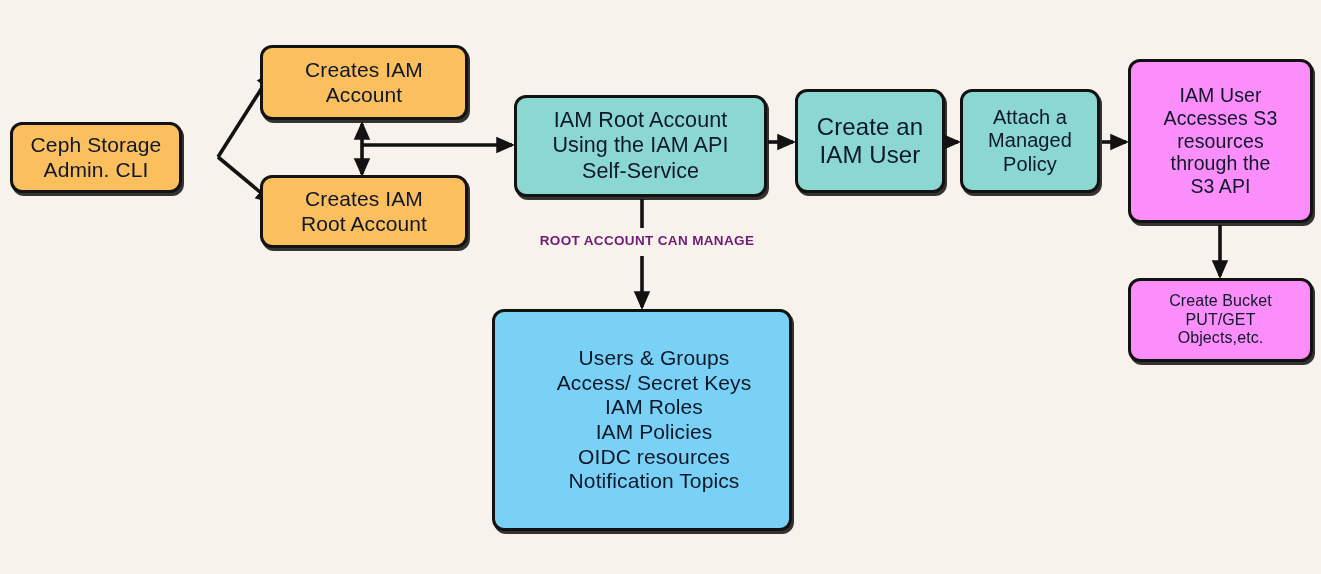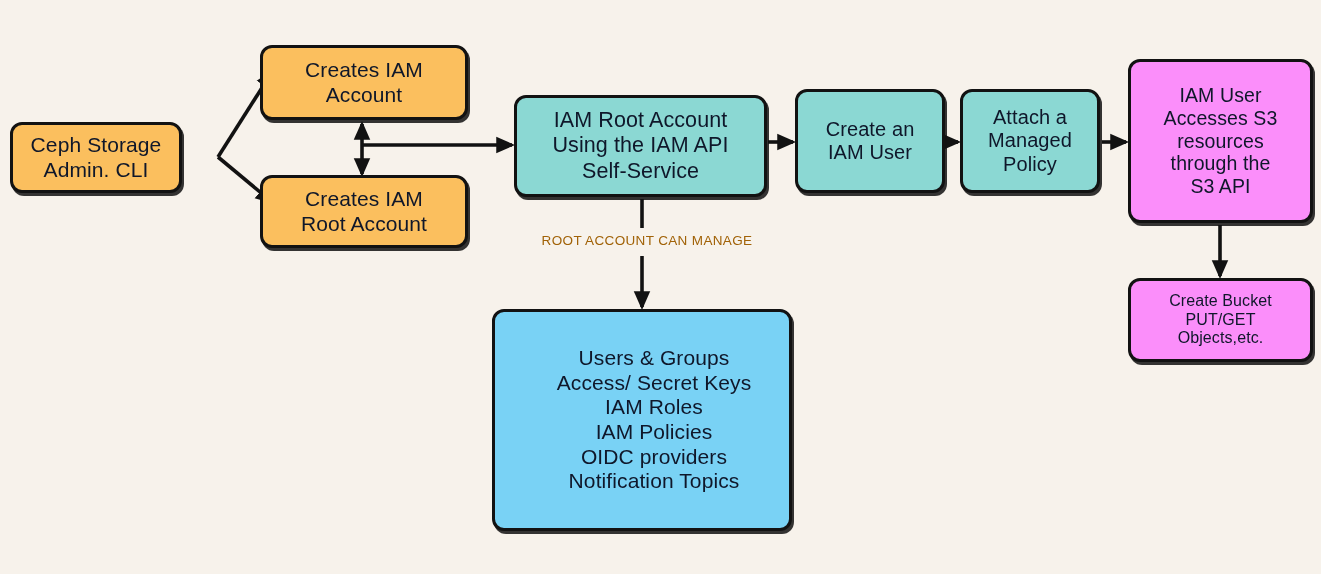--- a/index.html
+++ b/index.html
@@ -44,44 +44,44 @@
   .orange { background: #fbbf5e; }
   .teal   { background: #8bd8d3; text-align: center; }
   .pink   { background: #fb8efa; }
   .blue   { background: #79d2f5; }
 
   
   #node-cli              { left: 10px;   top: 122px; width: 172px; height: 71px;  font-size: 21px; }
   #node-creates-account  { left: 260px;  top: 45px;  width: 208px; height: 75px;  font-size: 21px; }
   #node-creates-root     { left: 260px;  top: 175px; width: 208px; height: 73px;  font-size: 21px; }
   #node-root-selfservice { left: 514px;  top: 95px;  width: 253px; height: 102px; font-size: 21.5px; }
-  #node-create-user      { left: 795px;  top: 89px;  width: 150px; height: 104px; font-size: 20px; }
+  #node-create-user      { left: 795px;  top: 89px;  width: 150px; height: 104px; font-size: 24px; }
   #node-attach-policy    { left: 960px;  top: 89px;  width: 140px; height: 104px; font-size: 20px; }
   #node-iam-user-s3      { left: 1128px; top: 59px;  width: 185px; height: 164px; font-size: 19.5px; }
   #node-create-bucket    { left: 1128px; top: 278px; width: 185px; height: 84px; font-size: 16px; }
   #node-root-manages     { left: 492px;  top: 309px; width: 300px; height: 222px; font-size: 21px; padding-left: 24px; }
 
   #edge-layer {
     position: absolute;
     left: 0; top: 0;
     width: 1321px;
     height: 574px;
     z-index: 1;
   }
 
   #label-root-can-manage {
     position: absolute;
     left: 527px;
     top: 233px;
     width: 240px;
     text-align: center;
     font-size: 13.5px;
-    font-weight: normal;
+    font-weight: bold;
     letter-spacing: 0.35px;
-    color: #a16207;
+    color: #701a75;
     z-index: 4;
     font-family: "Liberation Sans", sans-serif;
   }
 </style>
 </head>
 <body>
 
 <div id="canvas" style="background: rgb(247, 242, 235);">
 
   <svg id="edge-layer" viewBox="0 0 1321 574" xmlns="http://www.w3.org/2000/svg">
@@ -173,20 +173,20 @@
       <span class="ln">Objects,etc.</span>
     </span>
   </div>
 
   <div class="node blue" id="node-root-manages" style="background: rgb(121, 210, 245);">
     <span class="lines">
       <span class="ln">Users &amp; Groups</span>
       <span class="ln">Access/ Secret Keys</span>
       <span class="ln">IAM Roles</span>
       <span class="ln">IAM Policies</span>
-      <span class="ln">OIDC providers</span>
+      <span class="ln">OIDC resources</span>
       <span class="ln">Notification Topics</span>
     </span>
   </div>
 
   <div id="label-root-can-manage">ROOT ACCOUNT CAN MANAGE</div>
 
 </div>
 
 </body></html>

